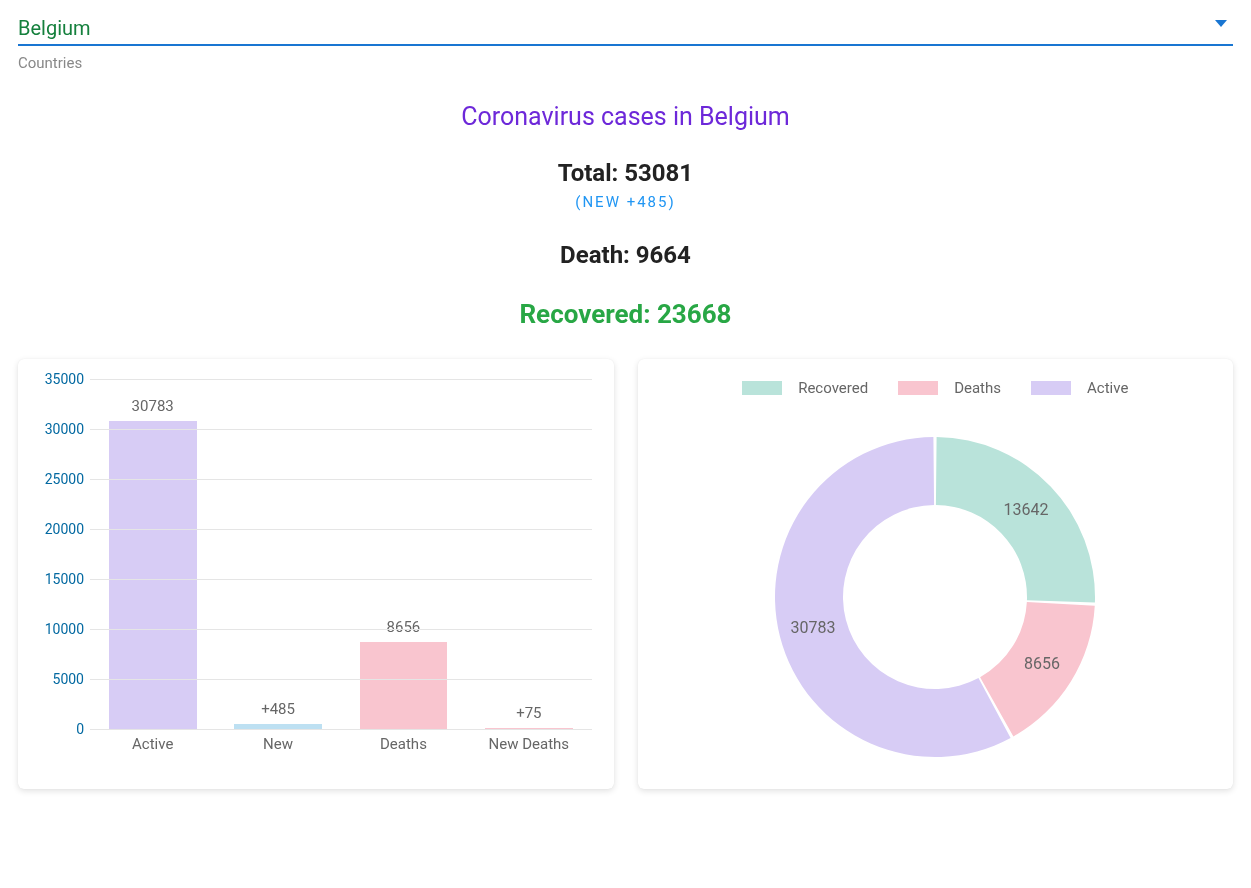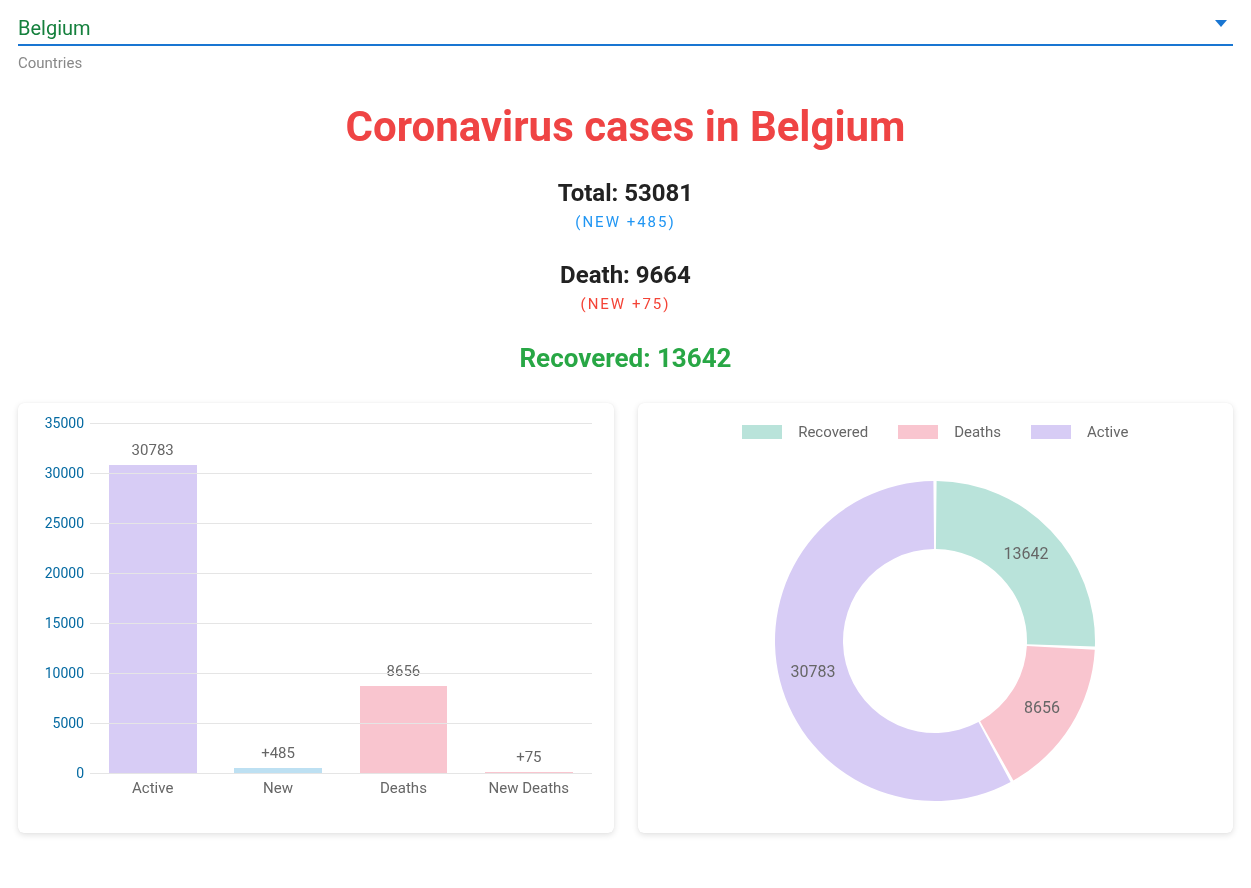--- a/index.html
+++ b/index.html
@@ -28,23 +28,23 @@
     border-right: 6px solid transparent;
     border-top: 7px solid #1976d2;
   }
   .select-label {
     font-size: 15px;
     color: #888;
     margin-top: 8px;
   }
   .title {
     text-align: center;
-    font-size: 42px;
-    font-weight: 700;
-    color: #ef4444;
+    font-size: 25px;
+    font-weight: 400;
+    color: #6d28d9;
     margin-top: 30px;
   }
   .stats {
     text-align: center;
     margin-top: 28px;
   }
   .stat-main {
     font-size: 24px;
     font-weight: 700;
     color: #222;
@@ -169,24 +169,23 @@
 
 <h1 class="title">Coronavirus cases in Belgium</h1>
 
 <div class="stats">
   <div class="block">
     <div class="stat-main">Total: 53081</div>
     <div class="stat-sub blue">(NEW +485)</div>
   </div>
   <div class="block">
     <div class="stat-main">Death: 9664</div>
-    <div class="stat-sub red">(NEW +75)</div>
   </div>
   <div class="block">
-    <div class="green">Recovered: 13642</div>
+    <div class="green">Recovered: 23668</div>
   </div>
 </div>
 
 <div class="charts">
   <div class="card">
     <div class="bar-chart" id="bar-chart">
       <div class="y-axis" id="y-axis">
           <div class="y-tick" style="top: 350px;">0</div>
           <div class="y-tick" style="top: 300px;">5000</div>
           <div class="y-tick" style="top: 250px;">10000</div>

